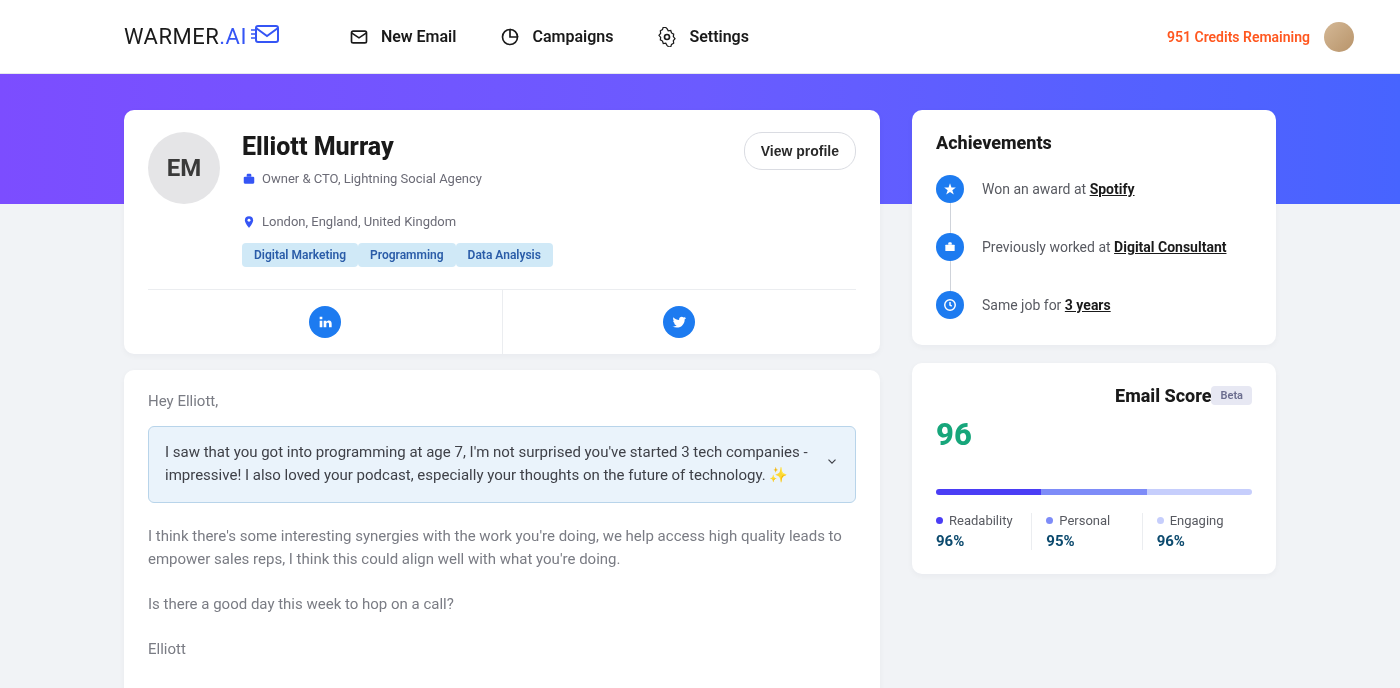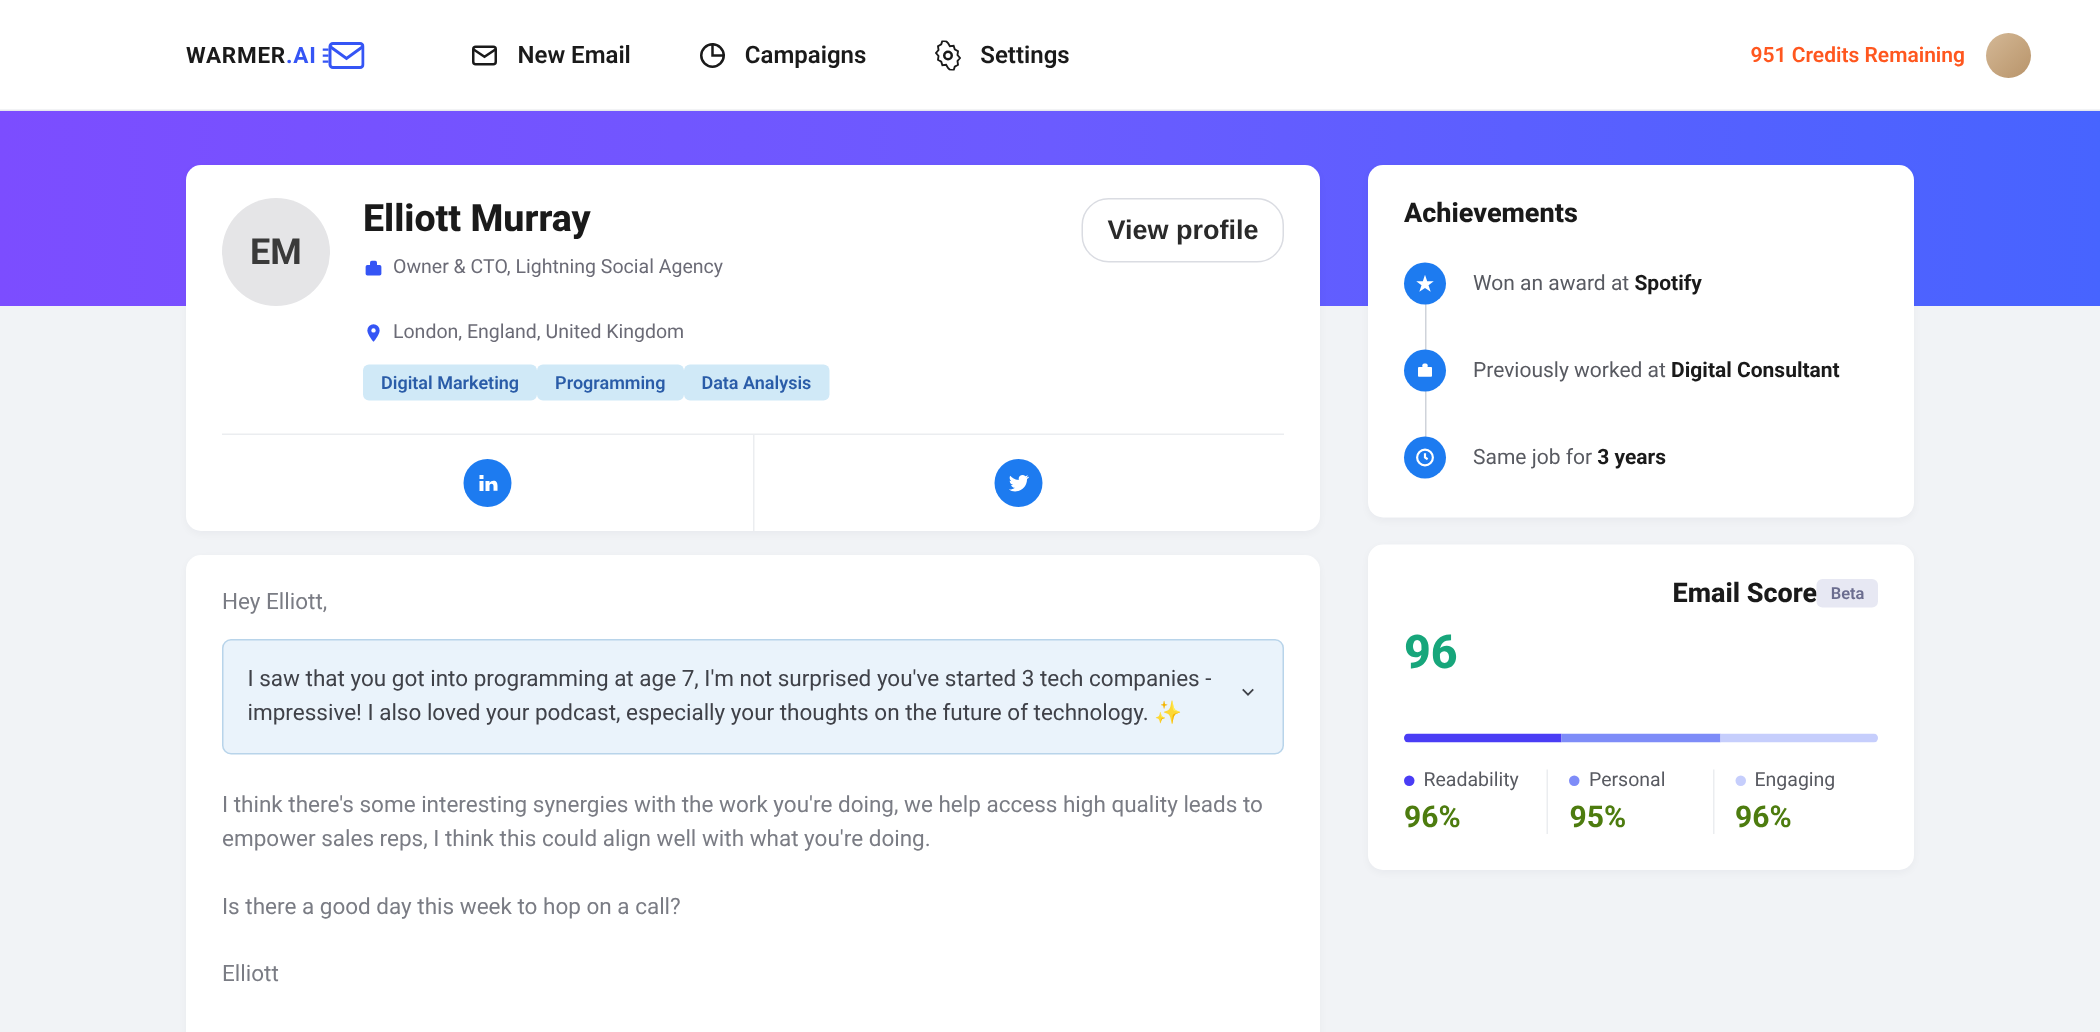--- a/index.html
+++ b/index.html
@@ -16,23 +16,23 @@
 .header {
   background: #fff;
   height: 74px;
   display: flex;
   align-items: center;
   padding: 0 46px 0 124px;
   border-bottom: 1px solid #e6e8ec;
 }
 .logo {
   display: flex;
-  align-items: center;
-  font-weight: 700;
-  font-size: 15px;
+  align-items: flex-start;
+  font-weight: 400;
+  font-size: 22px;
   letter-spacing: 0.5px;
   margin-right: 70px;
 }
 .logo .ai { color: #3555f5; }
 .logo svg { margin-left: 4px; }
 .nav { display: flex; gap: 44px; }
 .nav-item {
   display: flex;
   align-items: center;
   gap: 12px;
@@ -89,21 +89,21 @@
 .profile-meta { display: flex; gap: 28px; font-size: 13px; color: #6b6b76; margin-bottom: 14px; flex-wrap: wrap; }
 .profile-meta span { display: inline-flex; align-items: center; gap: 6px; }
 .profile-meta svg { width: 14px; height: 14px; color: #3555f5; }
 .tags { display: flex; gap: 0; }
 .tag {
   background: #d0e9f7; color: #2a5ca8; font-size: 12px; font-weight: 600;
   padding: 5px 12px; border-radius: 4px;
 }
 .view-profile-btn {
   border: 1px solid #dadce2; background: #fff; border-radius: 18px;
-  padding: 10px 16px; font-size: 18px; font-weight: 700; color: #2a2a2a; cursor: pointer;
+  padding: 10px 16px; font-size: 14px; font-weight: 700; color: #2a2a2a; cursor: pointer;
   align-self: flex-start;
 }
 .social-row { display: flex; margin-top: 22px; border-top: 1px solid #ebedf0; }
 .social-cell {
   flex: 1; display: flex; align-items: center; justify-content: center;
   padding: 16px 0; cursor: pointer;
 }
 .social-cell:first-child { border-right: 1px solid #ebedf0; }
 .social-icon {
   width: 32px; height: 32px; border-radius: 50%; background: #1d7bf0;
@@ -135,36 +135,36 @@
 .ach-icon {
   width: 28px; height: 28px; border-radius: 50%; background: #1d7bf0;
   display: flex; align-items: center; justify-content: center; color: #fff;
   flex-shrink: 0; z-index: 1;
 }
 .ach-line {
   position: absolute; left: 14px; top: 14px; bottom: 14px;
   width: 1px; background: #cfd3da; z-index: 0;
 }
 .ach-text { font-size: 14px; color: #585a61; }
-.ach-text strong { color: #1a1a1a; font-weight: 700; }
+.ach-text strong { color: #1a1a1a; font-weight: 700; text-decoration: underline; }
 
 
 .score-card { padding: 22px 24px 24px 24px; margin-top: 18px; }
 .score-head { display: flex; align-items: center; justify-content: flex-end; margin-bottom: 10px; }
 .score-title { font-size: 18px; font-weight: 800; }
 .beta-badge { background: #e7e8f3; color: #6b6d8f; font-size: 11px; font-weight: 600; padding: 3px 9px; border-radius: 4px; }
 .score-value { font-size: 31px; font-weight: 800; color: #17a67b; margin-bottom: 36px; }
 .score-bar { display: flex; height: 6px; border-radius: 3px; overflow: hidden; margin-bottom: 18px; }
 .score-bar > div { height: 100%; }
 .metrics { display: flex; }
 .metric { flex: 1; padding-left: 14px; border-left: 1px solid #ebedf0; }
 .metric:first-child { border-left: none; padding-left: 0; }
 .metric-label { display: flex; align-items: center; gap: 6px; font-size: 13px; color: #585a61; margin-bottom: 4px; }
 .dot { width: 7px; height: 7px; border-radius: 50%; }
-.metric-val { font-size: 20px; font-weight: 700; color: #4d7c0f; }
+.metric-val { font-size: 15px; font-weight: 700; color: #0c4a6e; }
 </style>
 </head>
 <body>
 
 <div class="header">
   <div class="logo">
     <span>WARMER</span>
       <span class="ai">.AI</span>
     <svg width="28" height="20" viewBox="0 0 28 20" fill="none" stroke="#3555f5" stroke-width="2">
         <rect x="5" y="2" width="22" height="16" rx="2"></rect>

